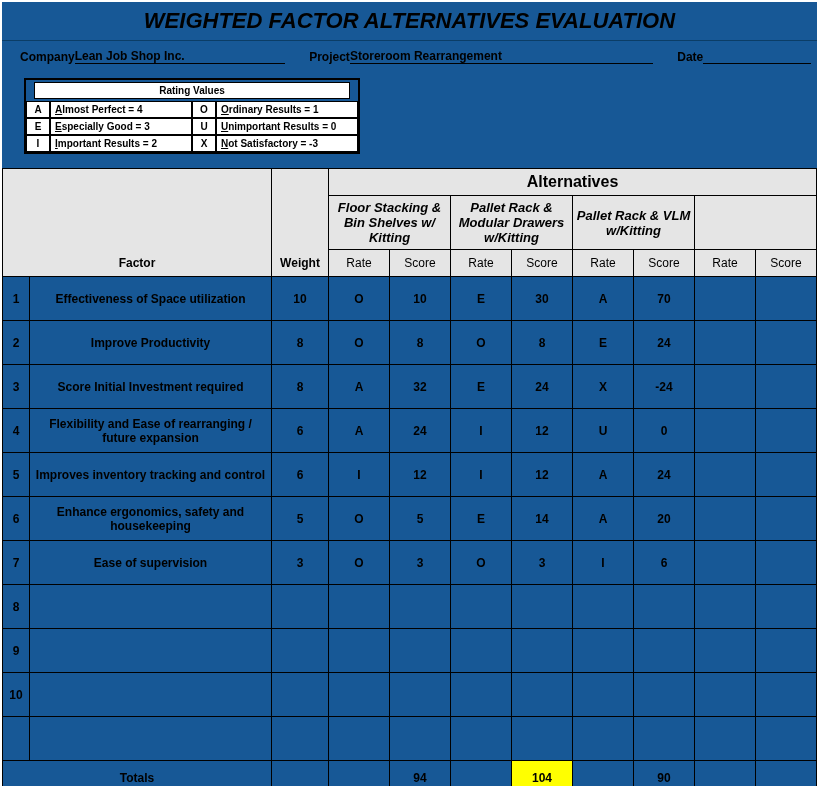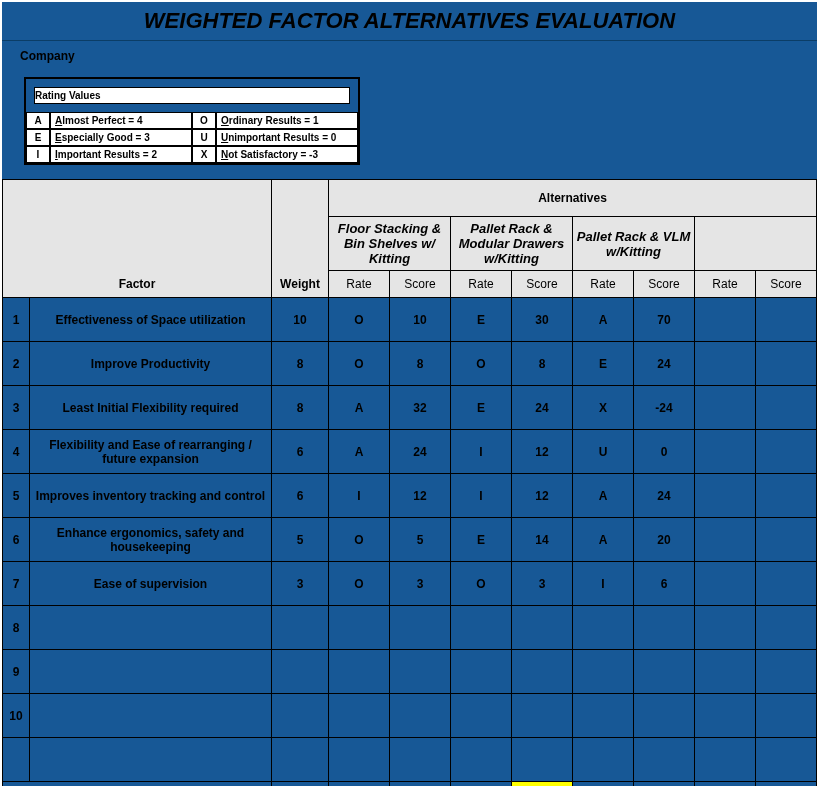--- a/index.html
+++ b/index.html
@@ -3,21 +3,21 @@
 <meta charset="utf-8">
 <style>
   body{margin:0;padding:2px;font-family:"Trebuchet MS",sans-serif;font-size:12px;color:#000;background:#fff;width:815px}
   .title{background:#175896;color:#000;text-align:center;font-style:italic;font-weight:900;font-size:22px;padding:6px 0;border-bottom:1px solid #0b3d66}
   .meta{display:grid;grid-template-columns:1.1fr 1.4fr .6fr;background:#175896}
   .meta>div{padding:8px 6px 4px 18px;font-weight:700;display:flex;align-items:flex-end}
   .mlabel{font-weight:700}
   .mval{font-weight:700;border-bottom:1px solid #000;flex:1;min-height:14px}
   .rv-wrap{background:#175896;padding:10px 4px 14px 22px}
   .rv{border:2px solid #000;background:#175896;width:332px}
-  .rv-title{background:#fff;text-align:left;font-weight:700;font-size:10px;padding:2px 0;border:1px solid #000;margin:8px 8px}
+  .rv-title{background:#fff;text-align:center;font-weight:700;font-size:10px;padding:2px 0;border:1px solid #000;margin:2px 8px}
   .rv-row{display:flex}
   .rv-cell{border:1px solid #000;background:#fff;font-size:10px;font-weight:700;padding:2px 4px}
   .rv-c{width:14px;text-align:center}
   .rv-d{flex:1}
   .grid{width:100%;border-collapse:collapse}
   .grid th,.grid td{border:1px solid #000;text-align:center;vertical-align:middle}
   .hdr th{background:#e5e5e5;color:#000;font-weight:700}
   .sub th{background:#e5e5e5;font-weight:400;padding:6px 2px}
   .alt{color:#6b8e23;font-style:italic;font-weight:700;font-size:13px;padding:4px 2px}
   .bluec{background:#175896;font-weight:700;color:#000}
@@ -29,20 +29,29 @@
   u{text-decoration:underline}
 </style>
 </head>
 <body>
 
 <div class="title">WEIGHTED FACTOR ALTERNATIVES EVALUATION</div>
 
 <div class="meta">
   <div>
     <span class="mlabel">Company</span>
+    <span class="mval">Lean Job Shop Inc.</span>
+  </div>
+  <div>
+    <span class="mlabel">Project</span>
+    <span class="mval">Storeroom Rearrangement</span>
+  </div>
+  <div>
+    <span class="mlabel">Date</span>
+    <span class="mval"></span>
   </div>
 </div>
 
 <div class="rv-wrap">
   <div class="rv">
     <div class="rv-title">Rating Values</div>
     <div id="rv-rows">
         <div class="rv-row">
           <div class="rv-cell rv-c">A</div>
           <div class="rv-cell rv-d"><u>A</u>lmost Perfect = 4</div>
@@ -63,21 +72,21 @@
         </div>
       </div>
   </div>
 </div>
 
 <table class="grid">
   <thead>
     <tr class="hdr">
       <th rowspan="3" colspan="2" style="vertical-align:bottom;padding-bottom:6px">Factor</th>
       <th rowspan="3" style="vertical-align:bottom;padding-bottom:6px;width:54px">Weight</th>
-      <th colspan="8" style="font-size:12px;padding:11px 0">Alternatives</th>
+      <th colspan="8" style="font-size:16px;padding:4px 0">Alternatives</th>
     </tr>
     <tr class="hdr" id="alt-row">
         <th colspan="2" class="alt">Floor Stacking &amp; Bin Shelves w/ Kitting</th>
         <th colspan="2" class="alt">Pallet Rack &amp; Modular Drawers w/Kitting</th>
         <th colspan="2" class="alt">Pallet Rack &amp; VLM w/Kitting</th>
         <th colspan="2" class="alt"></th>
       </tr>
     <tr class="sub" id="rs-row">
         <th style="width: 56px;">Rate</th>
         <th style="width: 56px;">Score</th>
@@ -111,21 +120,21 @@
         <td>8</td>
         <td>O</td>
         <td>8</td>
         <td>E</td>
         <td>24</td>
         <td></td>
         <td></td>
       </tr>
       <tr class="bluec">
         <td class="rn">3</td>
-        <td class="fac">Least Initial Flexibility required</td>
+        <td class="fac">Score Initial Investment required</td>
         <td>8</td>
         <td>A</td>
         <td>32</td>
         <td>E</td>
         <td>24</td>
         <td>X</td>
         <td>-24</td>
         <td></td>
         <td></td>
       </tr>

